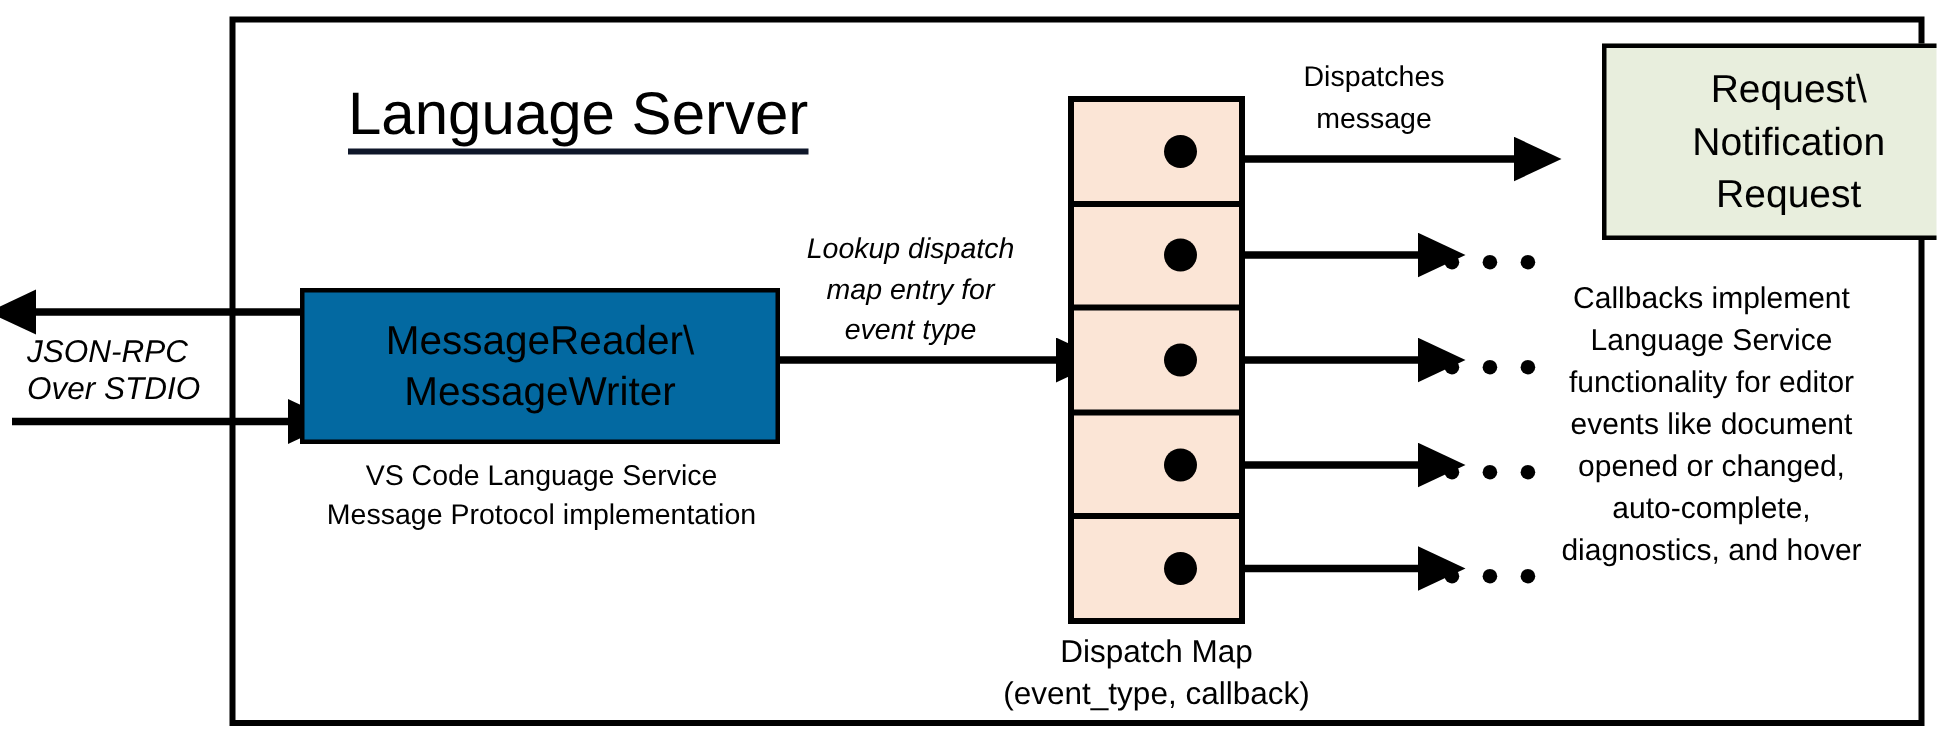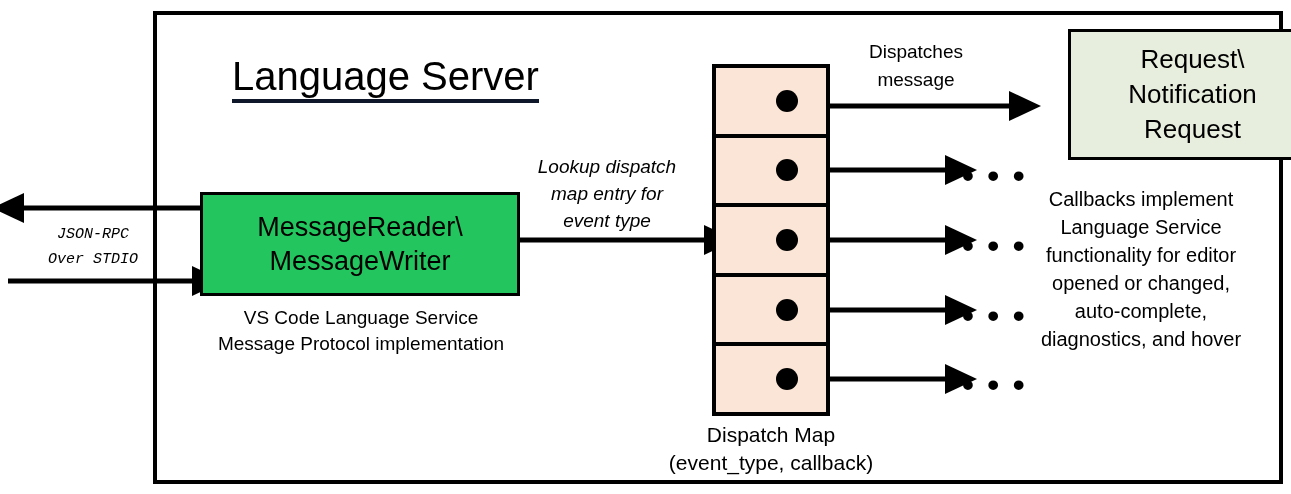--- a/index.html
+++ b/index.html
@@ -54,21 +54,21 @@
     padding-bottom: 1px;
   }
 
   
   .reader-box {
     position: absolute;
     left: 200px;
     top: 192px;
     width: 320px;
     height: 104px;
-    background: #22c55e;
+    background: #0369a1;
     border: 3px solid #000000;
     box-sizing: border-box;
     display: flex;
     flex-direction: column;
     align-items: center;
     justify-content: center;
     text-align: center;
     font-size: 27px;
     line-height: 34px;
   }
@@ -81,25 +81,24 @@
     font-size: 19px;
     line-height: 26px;
   }
 
   
   .jsonrpc-label {
     position: absolute;
     left: 18px;
     top: 222px;
     width: 150px;
-    text-align: center;
+    text-align: left;
     font-style: italic;
-    font-size: 15px;
+    font-size: 21px;
     line-height: 25px;
-    font-family: Liberation Mono, monospace;
   }
 
   
   .lookup-label {
     position: absolute;
     left: 512px;
     top: 153px;
     width: 190px;
     text-align: center;
     font-style: italic;
@@ -287,18 +286,19 @@
 
   <div class="callback-box">
     <div>Request\</div>
     <div>Notification</div>
     <div>Request</div>
   </div>
   <div class="callback-caption">
     <div>Callbacks implement</div>
     <div>Language Service</div>
     <div>functionality for editor</div>
+    <div>events like document</div>
     <div>opened or changed,</div>
     <div>auto-complete,</div>
     <div>diagnostics, and hover</div>
   </div>
 
 </div>
 
 </body></html>

